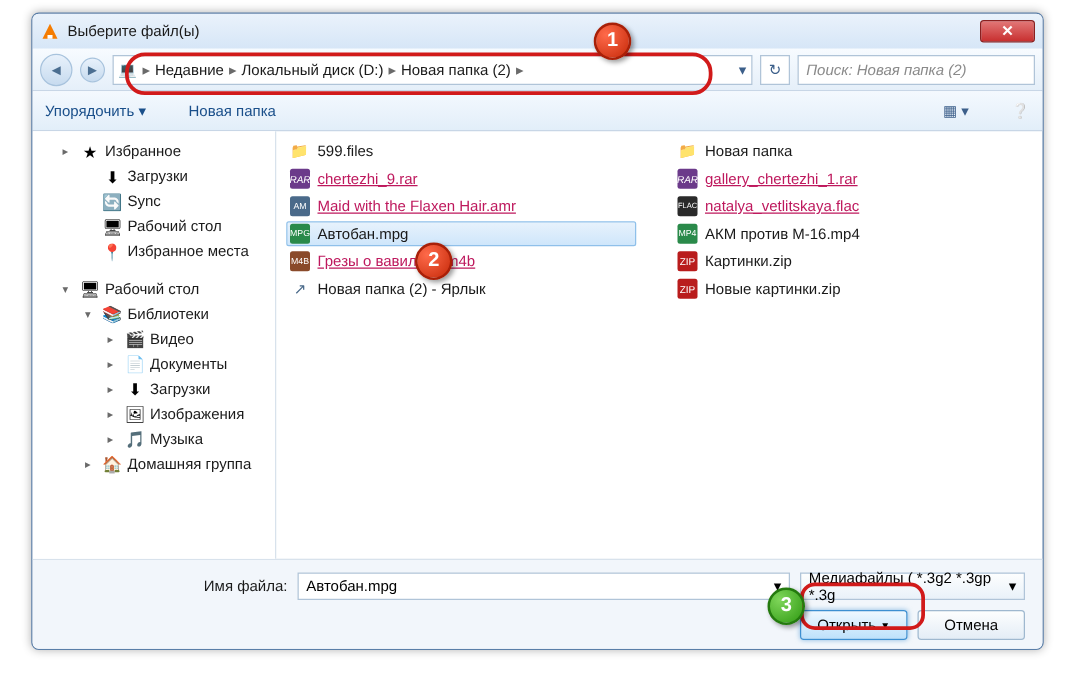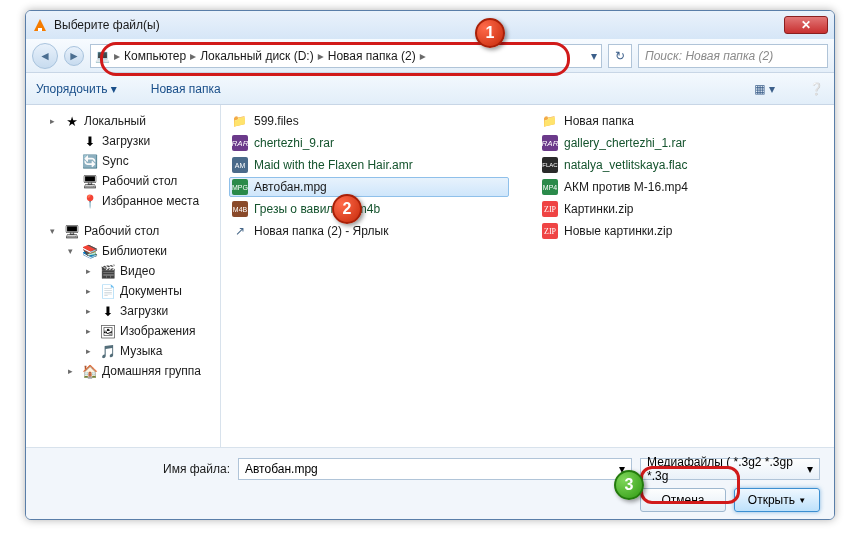--- a/index.html
+++ b/index.html
@@ -35,21 +35,21 @@
 .tree-icon { width: 16px; height: 16px; display: inline-flex; align-items: center; justify-content: center; font-size: 13px; }
 .tree-label { color: #1a1a1a; }
 .tree-sep { height: 10px; }
 
 .filearea { flex: 1; padding: 6px 8px; display: flex; gap: 30px; }
 .filecol { display: flex; flex-direction: column; gap: 2px; }
 .fileitem { display: flex; align-items: center; gap: 6px; padding: 1px 6px 1px 2px; border: 1px solid transparent; }
 .fileitem.selected { background: linear-gradient(#e7f2fc,#cfe6fb); border: 1px solid #8fc0ea; border-radius: 2px; min-width: 280px; }
 .fileicon { width: 16px; height: 16px; display: inline-flex; align-items: center; justify-content: center; font-size: 12px; }
 .filename { color: #1a1a1a; }
-.filename.link { color: #14532d; }
+.filename.link { color: #be185d; text-decoration: underline; }
 
 .bottom { border-top: 1px solid #d8e2ec; padding: 10px 14px; background: #f2f6fb; }
 .row { display: flex; align-items: center; gap: 8px; margin-bottom: 8px; }
 .row .lbl { width: 190px; text-align: right; color: #1a1a1a; }
 .filename-input { flex: 1; height: 22px; border: 1px solid #b0c4d8; background: #fff; padding: 0 6px; display: flex; align-items: center; justify-content: space-between; }
 .filetype { width: 180px; height: 22px; border: 1px solid #b0c4d8; background: linear-gradient(#fdfefe,#e9f1f9); padding: 0 6px; display: flex; align-items: center; justify-content: space-between; }
 .btnrow { display: flex; justify-content: flex-end; gap: 8px; }
 .btn { width: 86px; height: 24px; border: 1px solid #9fb8cf; background: linear-gradient(#fdfefe,#e4edf6); border-radius: 3px; display: flex; align-items: center; justify-content: center; }
 .btn.primary { border: 1px solid #3c8fd1; background: linear-gradient(#eff8ff,#bde1fb); box-shadow: 0 0 4px rgba(60,143,209,0.6); }
 
@@ -57,21 +57,21 @@
 .callout.c1 { background: radial-gradient(circle at 30% 30%, #ff6a4a, #c62a0a); border: 2px solid #a82008; }
 .callout.c2 { background: radial-gradient(circle at 30% 30%, #ff6a4a, #c62a0a); border: 2px solid #a82008; }
 .callout.c3 { background: radial-gradient(circle at 30% 30%, #7fd65a, #2f9a12); border: 2px solid #247a0e; }
 
 .ring { position: absolute; border: 3px solid #d11a1a; border-radius: 16px; pointer-events: none; }
 .ring.r1 { left: 100px; top: 42px; width: 470px; height: 34px; }
 .ring.r2 { left: 640px; top: 466px; width: 100px; height: 38px; border-radius: 12px; }
 
 .icon-folder { color: #f0c24a; }
 .icon-rar { background:#6b3a8a; color:#fff; font-size:8px; display:flex; align-items:center; justify-content:center; border-radius:2px;font-style:italic; }
-.icon-zip { background:#ef4444; color:#fff; font-size:8px; display:flex; align-items:center; justify-content:center; border-radius:2px;font-family:Liberation Serif, serif; }
+.icon-zip { background:#b91c1c; color:#fff; font-size:8px; display:flex; align-items:center; justify-content:center; border-radius:2px; }
 .icon-mpg { background:#2a8a4a; color:#fff; font-size:7px; display:flex; align-items:center; justify-content:center; border-radius:2px; }
 .icon-mp4 { background:#2a8a4a; color:#fff; font-size:7px; display:flex; align-items:center; justify-content:center; border-radius:2px; }
 .icon-m4b { background:#8a4a2a; color:#fff; font-size:7px; display:flex; align-items:center; justify-content:center; border-radius:2px; }
 .icon-flac { background:#2a2a2a; color:#fff; font-size:6px; display:flex; align-items:center; justify-content:center; border-radius:2px; }
 .icon-amr { background:#4a6a8a; color:#fff; font-size:7px; display:flex; align-items:center; justify-content:center; border-radius:2px; }
 .icon-lnk { color:#4a6a8a; }
 </style>
 </head>
 <body>
 
@@ -87,21 +87,21 @@
     <span class="titlebar-title">Выберите файл(ы)</span>
     <div class="close-btn">✕</div>
   </div>
 
   <div class="navbar">
     <div class="nav-back">◄</div>
     <div class="nav-fwd">►</div>
     <div class="addressbar">
       <span>💻</span>
       <span class="sep">▸</span>
-      <span class="crumb">Компьютер</span>
+      <span class="crumb">Недавние</span>
       <span class="sep">▸</span>
       <span class="crumb">Локальный диск (D:)</span>
       <span class="sep">▸</span>
       <span class="crumb">Новая папка (2)</span>
       <span class="sep">▸</span>
       <span class="dropdown">▾</span>
     </div>
     <div class="refresh-btn">↻</div>
     <div class="searchbox">Поиск: Новая папка (2)</div>
   </div>
@@ -112,21 +112,21 @@
     <span class="spacer"></span>
     <span class="viewbtn">▦ ▾</span>
     <span class="helpbtn">❔</span>
   </div>
 
   <div class="body">
     <div class="sidebar" id="sidebar">
         <div class="tree-item l1">
           <span class="tree-caret">▸</span>
           <span class="tree-icon">★</span>
-          <span class="tree-label">Локальный</span>
+          <span class="tree-label">Избранное</span>
         </div>
         <div class="tree-item l2">
           <span class="tree-caret"></span>
           <span class="tree-icon">⬇</span>
           <span class="tree-label">Загрузки</span>
         </div>
         <div class="tree-item l2">
           <span class="tree-caret"></span>
           <span class="tree-icon">🔄</span>
           <span class="tree-label">Sync</span>
@@ -245,24 +245,24 @@
       <div class="filename-input">
         <span>Автобан.mpg</span>
         <span>▾</span>
       </div>
       <div class="filetype">
         <span>Медиафайлы ( *.3g2 *.3gp *.3g</span>
         <span>▾</span>
       </div>
     </div>
     <div class="btnrow">
-      <div class="btn">Отмена</div>
       <div class="btn primary">
         <span>Открыть</span>&nbsp;<span style="font-size:8px">▼</span>
       </div>
+      <div class="btn">Отмена</div>
     </div>
   </div>
 
 </div>
 
 <div class="ring r1"></div>
 <div class="ring r2"></div>
 <div class="callout c1" style="left:475px; top:18px">1</div>
 <div class="callout c2" style="left:332px; top:194px">2</div>
 <div class="callout c3" style="left:614px; top:470px">3</div>

